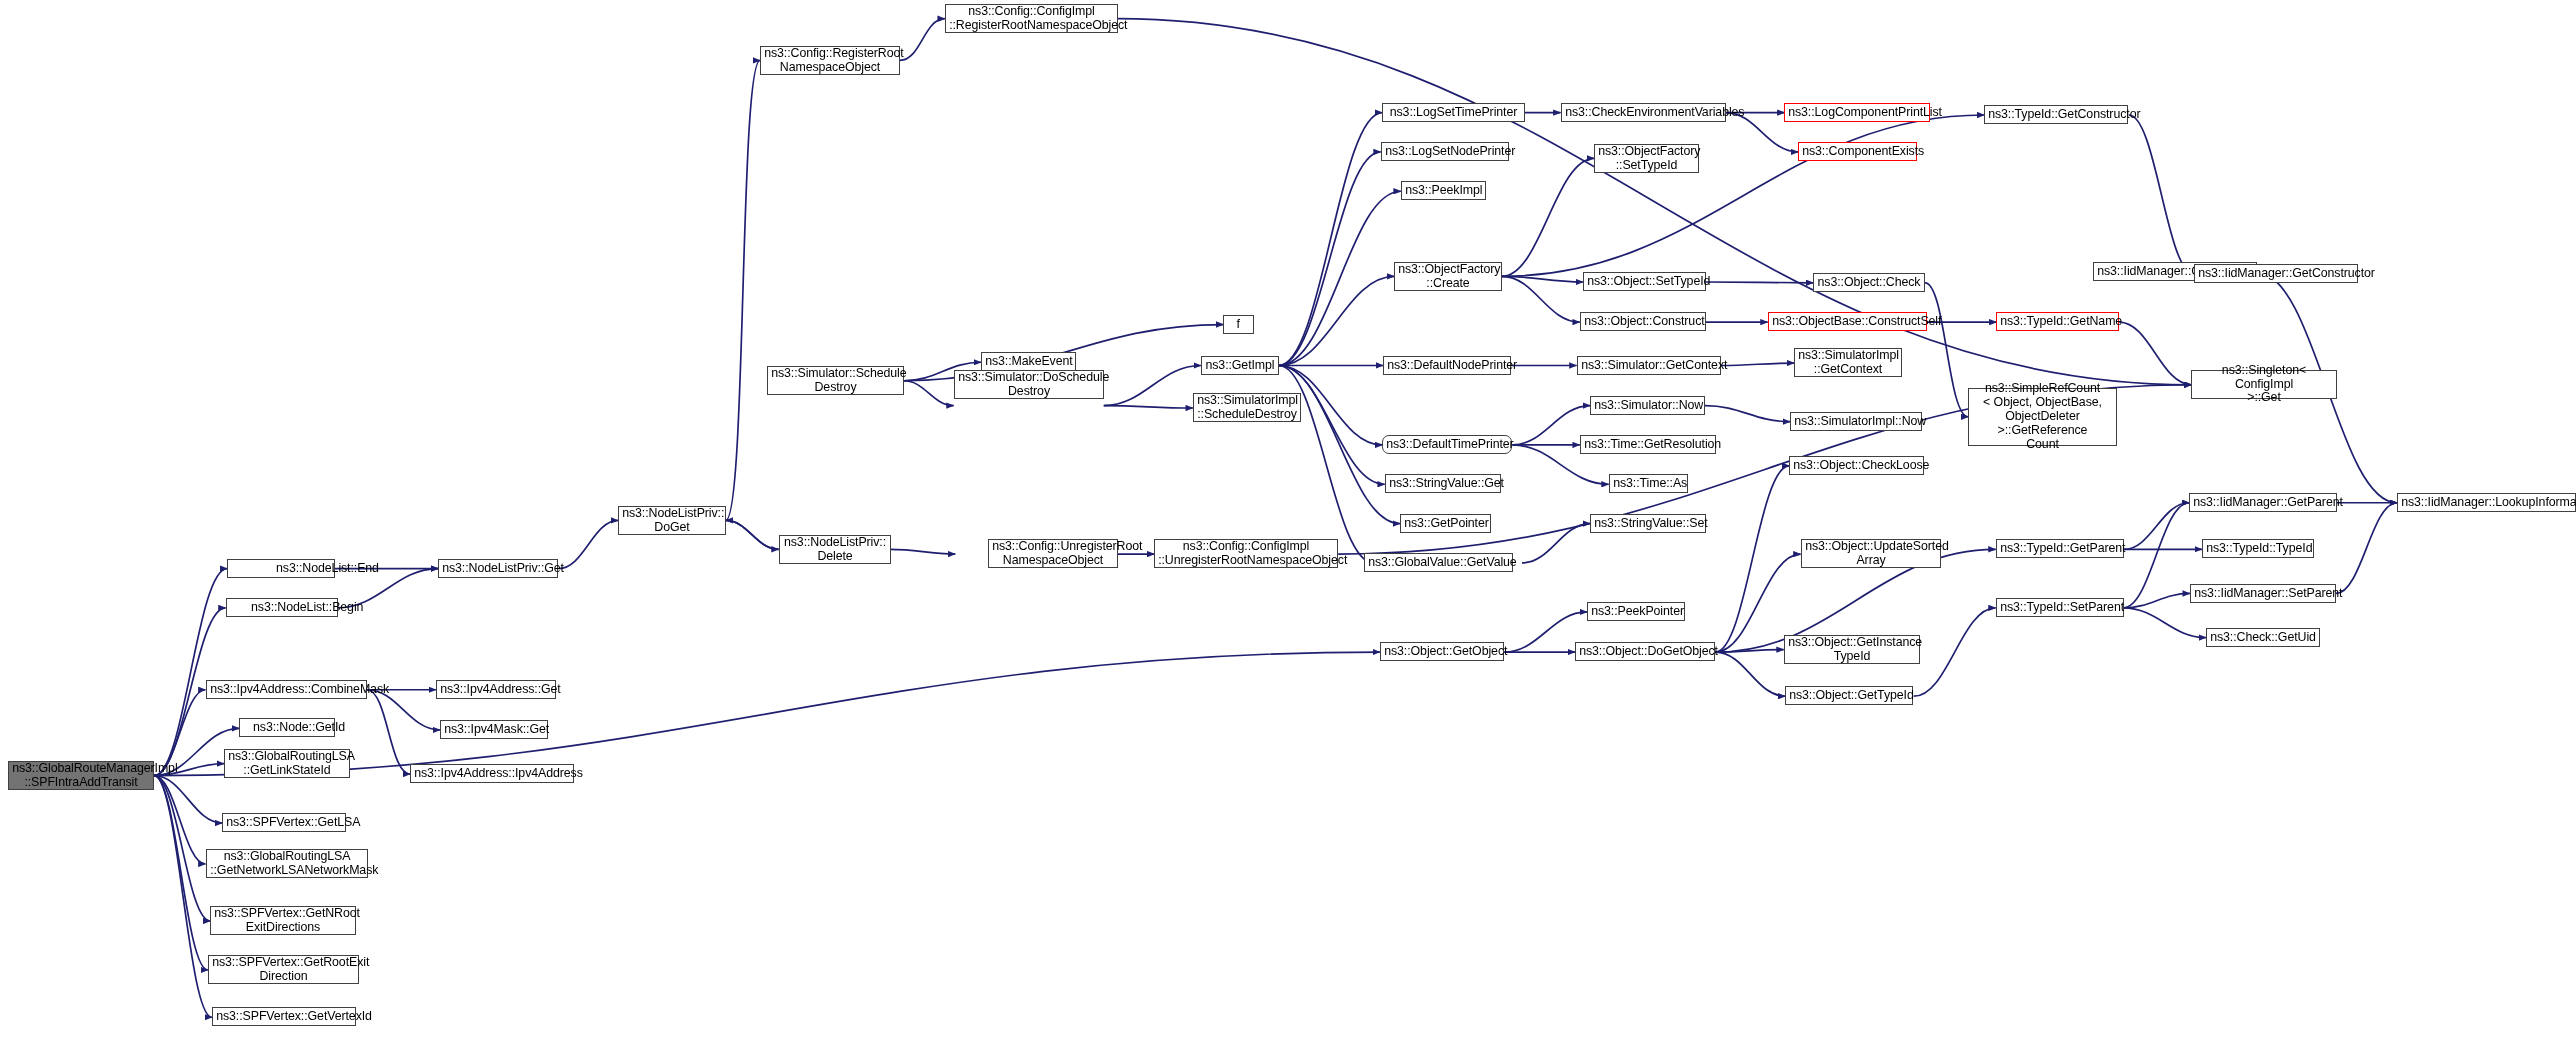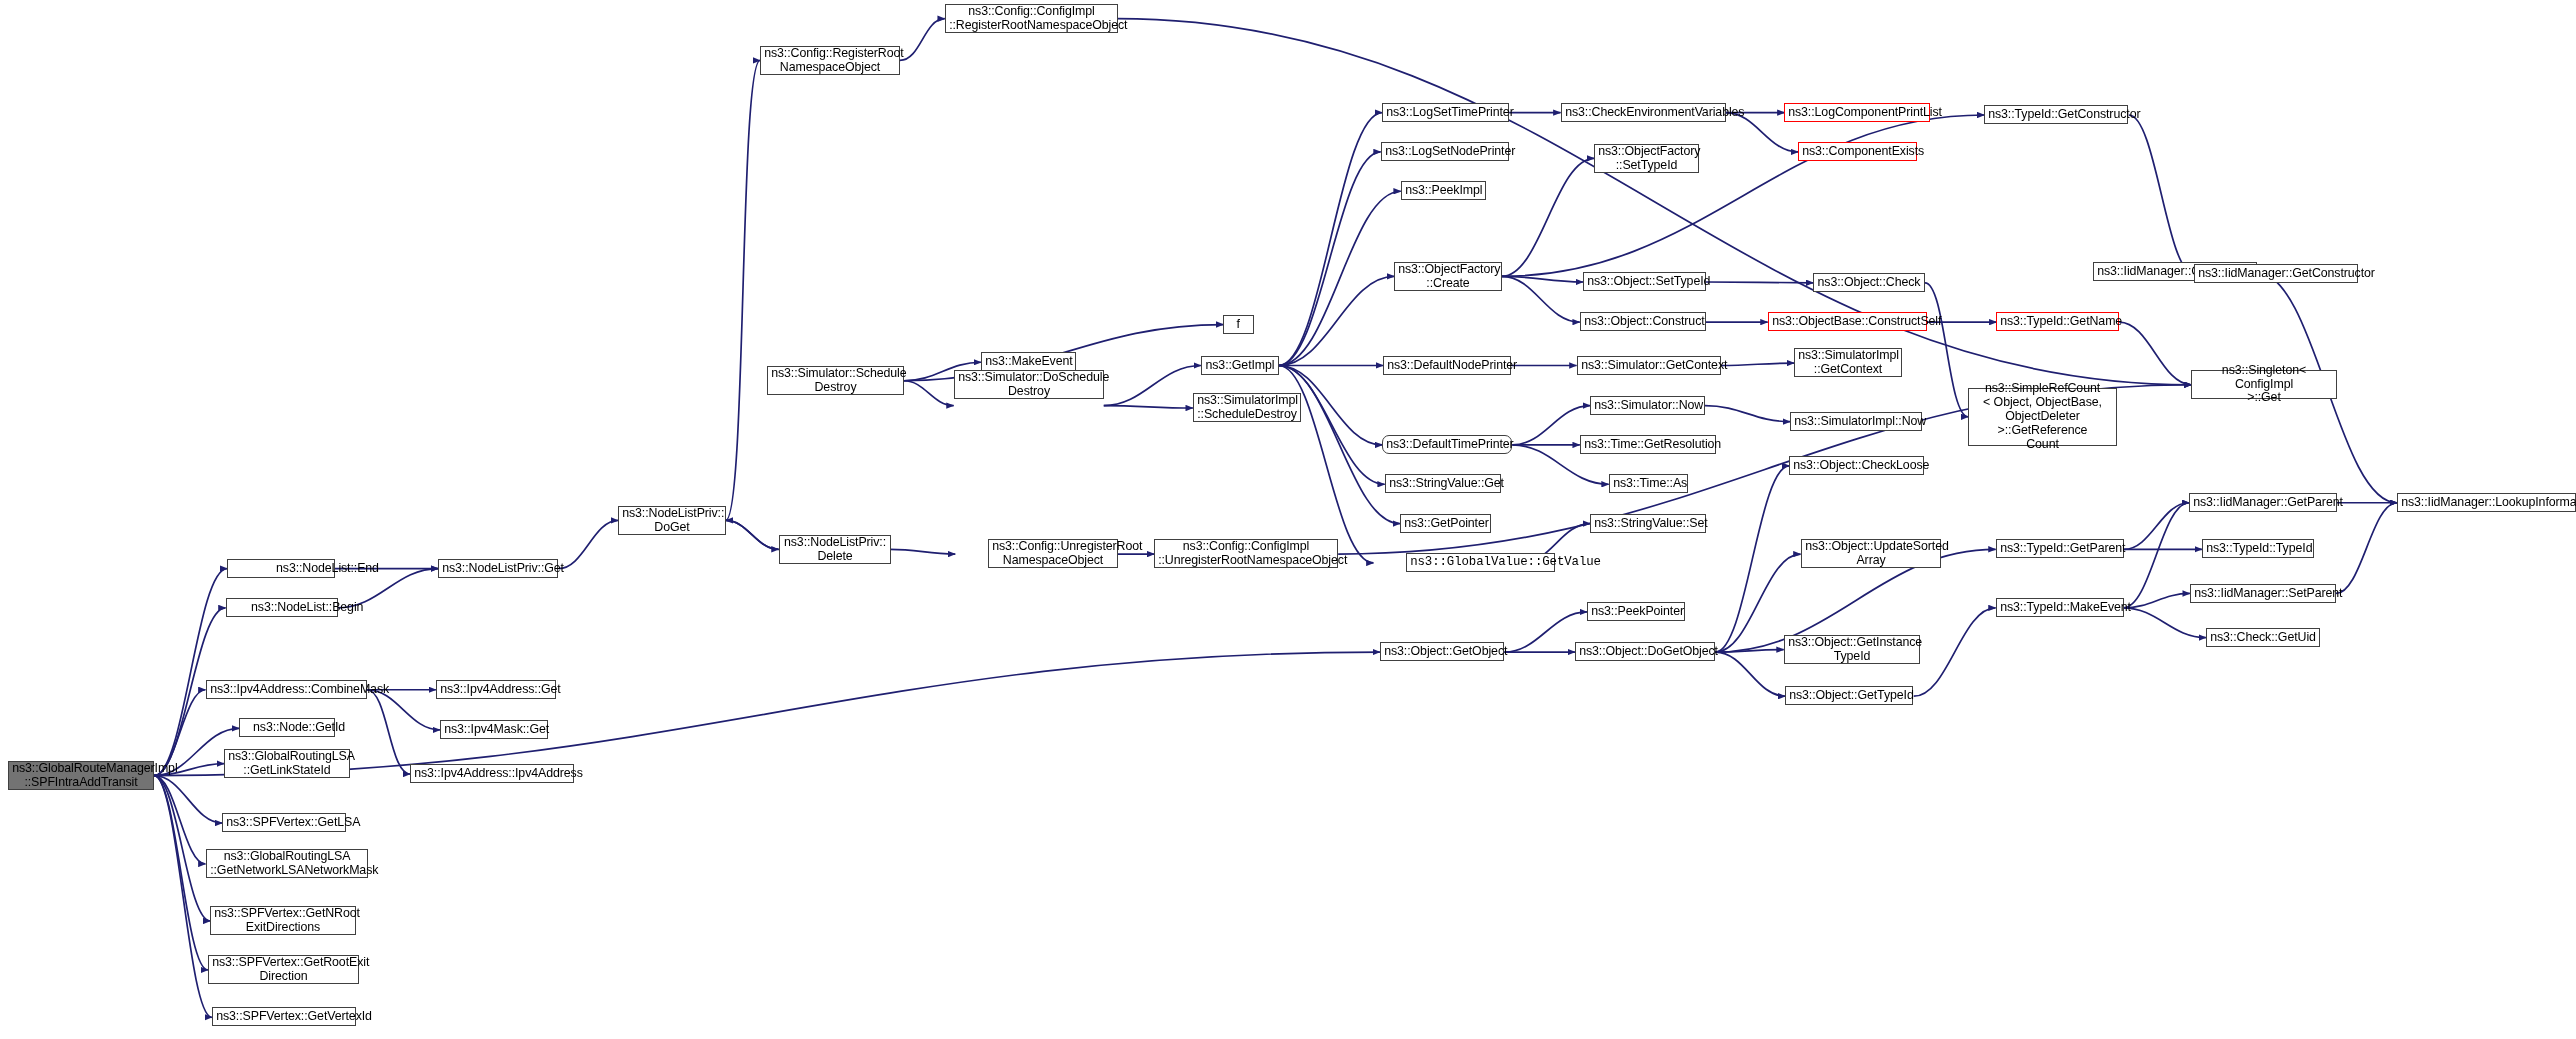--- a/index.html
+++ b/index.html
@@ -173,21 +173,21 @@
 ::RegisterRootNamespaceObject</span></div>
     <div class="node" style="left: 767px; top: 366px; width: 137px; height: 29px;"><span class="lbl">ns3::Simulator::Schedule
 Destroy</span></div>
     <div class="node" style="left: 981px; top: 352px; width: 95px; height: 19px;"><span class="lbl">ns3::MakeEvent</span></div>
     <div class="node" style="left: 954px; top: 370px; width: 150px; height: 29px;"><span class="lbl">ns3::Simulator::DoSchedule
 Destroy</span></div>
     <div class="node" style="left: 1223px; top: 315px; width: 30.5px; height: 19px;"><span class="lbl">f</span></div>
     <div class="node" style="left: 1201px; top: 356px; width: 78px; height: 19px;"><span class="lbl">ns3::GetImpl</span></div>
     <div class="node" style="left: 1193px; top: 393px; width: 108px; height: 29px;"><span class="lbl">ns3::SimulatorImpl
 ::ScheduleDestroy</span></div>
-    <div class="node" style="left: 1382px; top: 103px; width: 127px; height: 19px;"><span class="lbl">ns3::LogSetTimePrinter</span></div>
+    <div class="node" style="left: 1382px; top: 103px; width: 143px; height: 19px;"><span class="lbl">ns3::LogSetTimePrinter</span></div>
     <div class="node" style="left: 1381px; top: 142px; width: 128px; height: 19px;"><span class="lbl">ns3::LogSetNodePrinter</span></div>
     <div class="node" style="left: 1401px; top: 181px; width: 85px; height: 19px;"><span class="lbl">ns3::PeekImpl</span></div>
     <div class="node" style="left: 1561px; top: 103px; width: 165px; height: 19px;"><span class="lbl">ns3::CheckEnvironmentVariables</span></div>
     <div class="node redbox" style="left: 1784px; top: 103px; width: 146px; height: 19px;"><span class="lbl">ns3::LogComponentPrintList</span></div>
     <div class="node redbox" style="left: 1798px; top: 142px; width: 119px; height: 19px;"><span class="lbl">ns3::ComponentExists</span></div>
     <div class="node" style="left: 1594px; top: 144px; width: 105px; height: 29px;"><span class="lbl">ns3::ObjectFactory
 ::SetTypeId</span></div>
     <div class="node" style="left: 1394px; top: 262px; width: 108px; height: 29px;"><span class="lbl">ns3::ObjectFactory
 ::Create</span></div>
     <div class="node" style="left: 1583px; top: 272px; width: 123px; height: 19px;"><span class="lbl">ns3::Object::SetTypeId</span></div>
@@ -200,40 +200,40 @@
     <div class="node" style="left: 1794px; top: 348px; width: 108px; height: 29px;"><span class="lbl">ns3::SimulatorImpl
 ::GetContext</span></div>
     <div class="node" style="left: 1590px; top: 396px; width: 115px; height: 19px;"><span class="lbl">ns3::Simulator::Now</span></div>
     <div class="node" style="left: 1790px; top: 412px; width: 132px; height: 19px;"><span class="lbl">ns3::SimulatorImpl::Now</span></div>
     <div class="node" style="left: 1382px; top: 435px; width: 130px; height: 19px; border-radius: 7px;"><span class="lbl">ns3::DefaultTimePrinter</span></div>
     <div class="node" style="left: 1580px; top: 435px; width: 136px; height: 19px;"><span class="lbl">ns3::Time::GetResolution</span></div>
     <div class="node" style="left: 1609px; top: 474px; width: 79px; height: 19px;"><span class="lbl">ns3::Time::As</span></div>
     <div class="node" style="left: 1385px; top: 474px; width: 116px; height: 19px;"><span class="lbl">ns3::StringValue::Get</span></div>
     <div class="node" style="left: 1400px; top: 514px; width: 91px; height: 19px;"><span class="lbl">ns3::GetPointer</span></div>
     <div class="node" style="left: 1590px; top: 514px; width: 116px; height: 19px;"><span class="lbl">ns3::StringValue::Set</span></div>
-    <div class="node" style="left: 1406px; top: 553px; width: 149px; height: 19px; font-family: Liberation Mono, monospace;"><span class="lbl">ns3::GlobalValue::GetValue</span></div>
+    <div class="node" style="left: 1364px; top: 553px; width: 149px; height: 19px;"><span class="lbl">ns3::GlobalValue::GetValue</span></div>
     <div class="node" style="left: 1789px; top: 456px; width: 135px; height: 19px;"><span class="lbl">ns3::Object::CheckLoose</span></div>
     <div class="node" style="left: 1801px; top: 539px; width: 140px; height: 29px;"><span class="lbl">ns3::Object::UpdateSorted
 Array</span></div>
     <div class="node" style="left: 1587px; top: 602px; width: 98px; height: 19px;"><span class="lbl">ns3::PeekPointer</span></div>
     <div class="node" style="left: 1380px; top: 642px; width: 124px; height: 19px;"><span class="lbl">ns3::Object::GetObject</span></div>
     <div class="node" style="left: 1575px; top: 642px; width: 140px; height: 19px;"><span class="lbl">ns3::Object::DoGetObject</span></div>
     <div class="node" style="left: 1784px; top: 635px; width: 136px; height: 29px;"><span class="lbl">ns3::Object::GetInstance
 TypeId</span></div>
     <div class="node" style="left: 1785px; top: 686px; width: 128px; height: 19px;"><span class="lbl">ns3::Object::GetTypeId</span></div>
     <div class="node" style="left: 1968px; top: 388px; width: 149px; height: 58px;"><span class="lbl">ns3::SimpleRefCount
 &lt; Object, ObjectBase,
 ObjectDeleter &gt;::GetReference
 Count</span></div>
     <div class="node" style="left: 2191px; top: 370px; width: 146px; height: 29px;"><span class="lbl">ns3::Singleton&lt; ConfigImpl
 &gt;::Get</span></div>
     <div class="node" style="left: 1984px; top: 105px; width: 144px; height: 19px;"><span class="lbl">ns3::TypeId::GetConstructor</span></div>
     <div class="node" style="left: 2093px; top: 262px; width: 164px; height: 19px;"><span class="lbl">ns3::IidManager::GetConstructor</span></div>
     <div class="node" style="left: 1996px; top: 539px; width: 128px; height: 19px;"><span class="lbl">ns3::TypeId::GetParent</span></div>
-    <div class="node" style="left: 1996px; top: 598px; width: 128px; height: 19px;"><span class="lbl">ns3::TypeId::MakeEvent</span></div>
+    <div class="node" style="left: 1996px; top: 598px; width: 128px; height: 19px;"><span class="lbl">ns3::TypeId::SetParent</span></div>
     <div class="node" style="left: 2189px; top: 493px; width: 148px; height: 19px;"><span class="lbl">ns3::IidManager::GetParent</span></div>
     <div class="node" style="left: 2202px; top: 539px; width: 112px; height: 19px;"><span class="lbl">ns3::TypeId::TypeId</span></div>
     <div class="node" style="left: 2190px; top: 584px; width: 146px; height: 19px;"><span class="lbl">ns3::IidManager::SetParent</span></div>
     <div class="node" style="left: 2206px; top: 628px; width: 114px; height: 19px;"><span class="lbl">ns3::Check::GetUid</span></div>
     <div class="node" style="left: 2397px; top: 493px; width: 179px; height: 19px;"><span class="lbl">ns3::IidManager::LookupInformation</span></div>
     <div class="node" style="left: 2194px; top: 264px; width: 164px; height: 19px;"><span class="lbl">ns3::IidManager::GetConstructor</span></div>
     <div class="node" style="left: 436px; top: 680px; width: 120px; height: 19px;"><span class="lbl">ns3::Ipv4Address::Get</span></div>
     <div class="node" style="left: 440px; top: 720px; width: 108px; height: 19px;"><span class="lbl">ns3::Ipv4Mask::Get</span></div>
     <div class="node" style="left: 410px; top: 764px; width: 164px; height: 19px;"><span class="lbl">ns3::Ipv4Address::Ipv4Address</span></div>
   </div>

